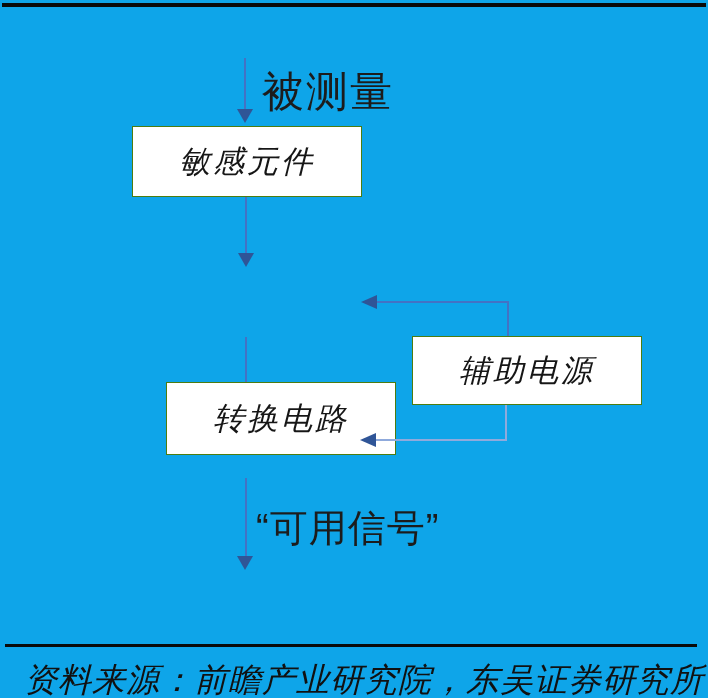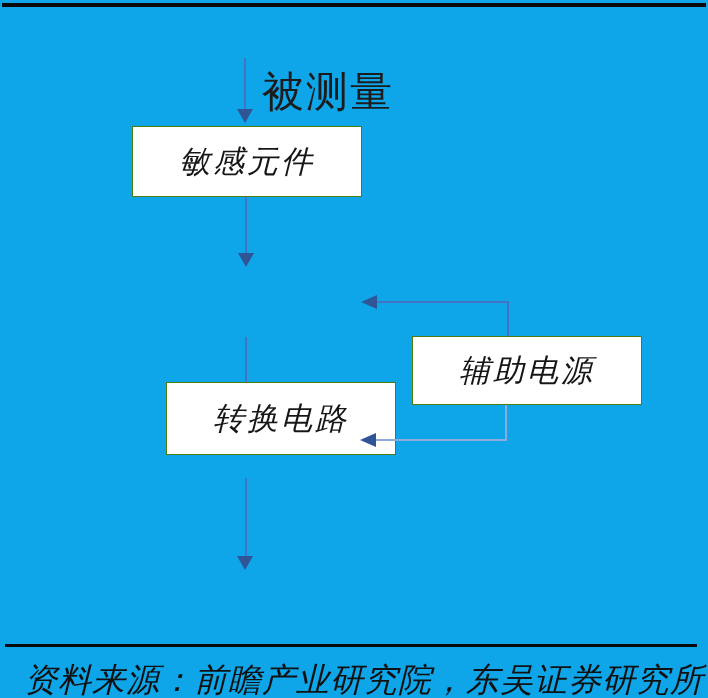--- a/index.html
+++ b/index.html
@@ -123,20 +123,21 @@
 
   <div class="vline v3"></div>
   <div class="head-down hd3"></div>
 
   <div class="fbox box-circuit">
     <span>转换电路</span>
   </div>
 
   <div class="vline v4"></div>
   <div class="head-down hd4"></div>
+  <div class="flow-label label-output">“可用信号”</div>
 
   <div class="fbox box-aux">
     <span>辅助电源</span>
   </div>
 
   <div class="vline conn-top-v"></div>
   <div class="hline conn-top-h"></div>
   <div class="head-left hl-top"></div>
 
   <div class="vline light conn-bot-v"></div>

